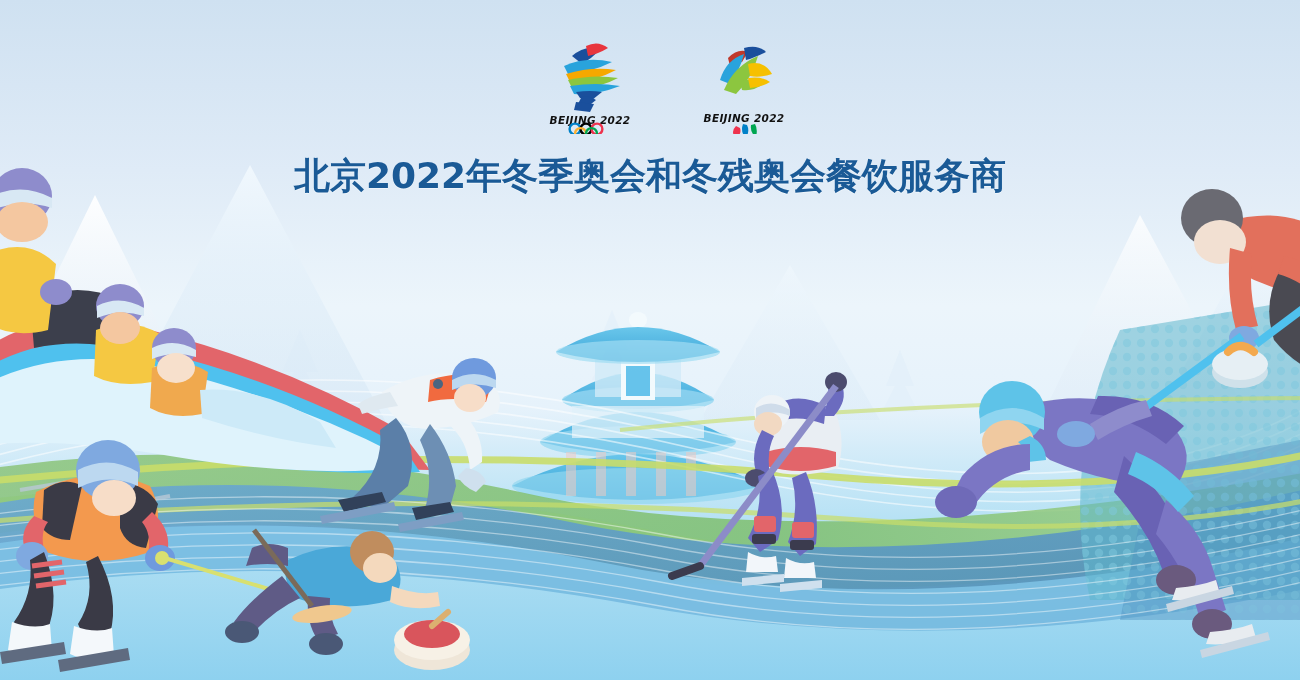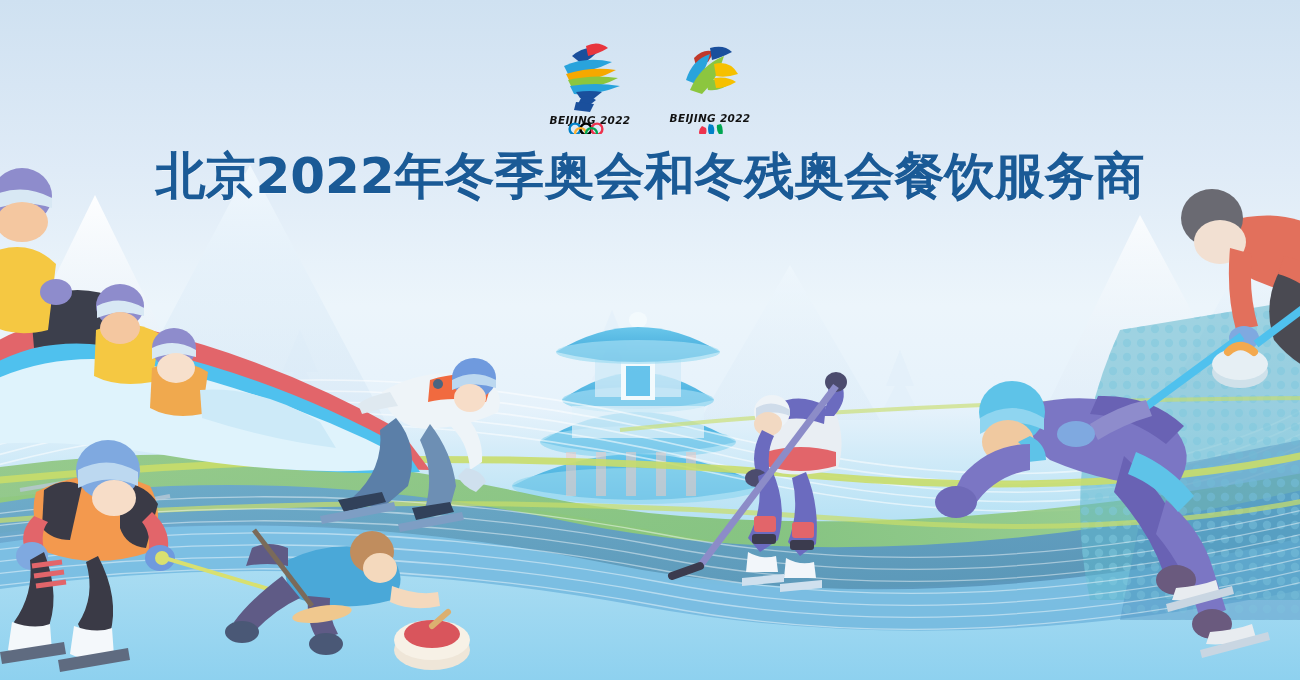--- a/index.html
+++ b/index.html
@@ -15,33 +15,33 @@
   }
   .layer{ position:absolute; inset:0; }
   .layer svg{ display:block; width:100%; height:100%; }
 
   
   .emblems{
     position:absolute; left:0; right:0; top:34px;
     display:flex; justify-content:center; gap:24px;
     z-index:40;
   }
-  .emblem{ width:96px; height:100px; position:relative; }
+  .emblem{ width:96px; height:100px; position:relative;margin-left:34px; }
   .emblem svg{ display:block; width:96px; height:100px; }
 
   
   .title-wrap{
     position:absolute; left:0; right:0; top:148px;
     text-align:center; z-index:45;
   }
   .title{
     display:inline-block;
     font-family:"DejaVu Sans","Liberation Sans",sans-serif;
     font-weight:700;
-    font-size:50px;
+    font-size:36px;
     line-height:56px;
     letter-spacing:0px;
     color:#1a5a96;
     white-space:nowrap;
     text-shadow:0 1px 0 rgba(255,255,255,.45);
   }
 </style>
 </head>
 <body>
 

